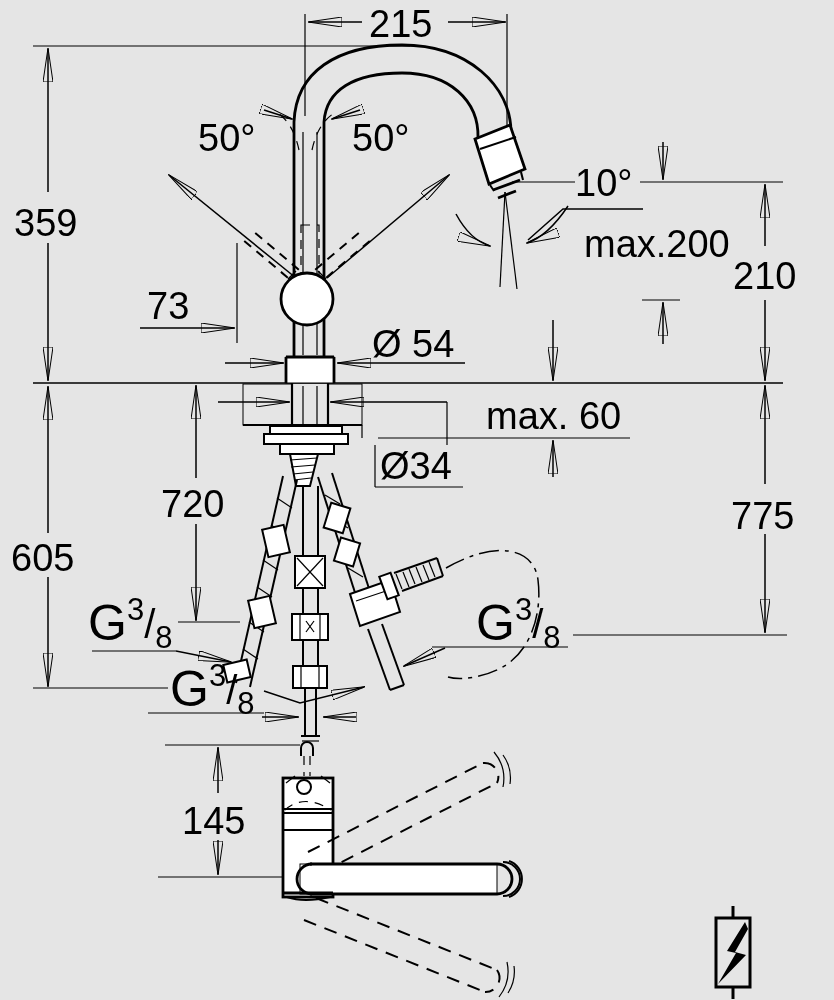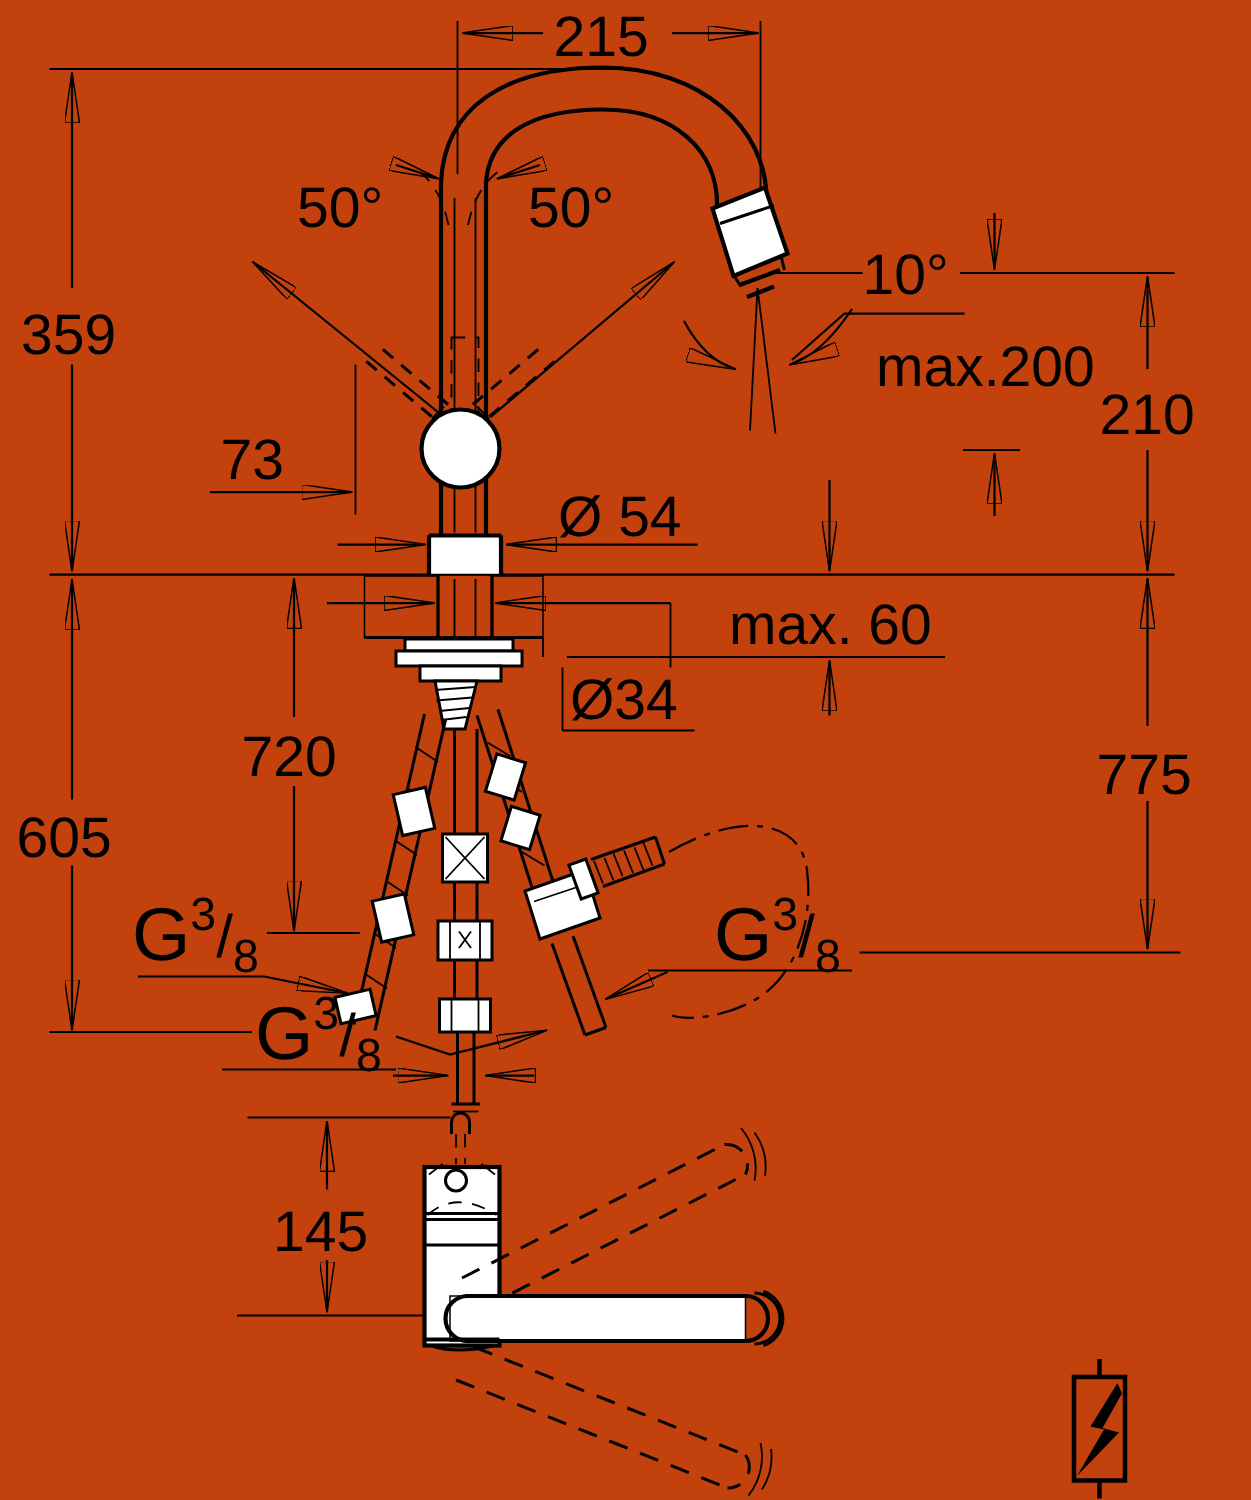--- a/index.html
+++ b/index.html
@@ -1,16 +1,16 @@
 <!DOCTYPE html>
 <html><head>
 <meta charset="utf-8">
 <style>
   html,body{margin:0;padding:0;background:#ffffff;}
-  .page{width:834px;height:1000px;background:#c2410c;position:relative;font-family:"Liberation Sans",sans-serif;}
+  .page{width:834px;height:1000px;background:#e5e5e5;position:relative;font-family:"Liberation Sans",sans-serif;}
   svg{display:block;}
   svg line,svg path,svg polyline,svg rect,svg circle,svg ellipse,svg polygon{stroke:#000;fill:none;stroke-linecap:butt;}
   .o28{stroke-width:2.8;}          
   .o22{stroke-width:2.2;}
   .o2{stroke-width:2;}
   .ln{stroke-width:1.5;}           
   .tn{stroke-width:1.2;}           
   .dash{stroke-dasharray:13 9;}
   .dashs{stroke-dasharray:9 7;}
   .dashdot{stroke-dasharray:20 6 4 6;}

